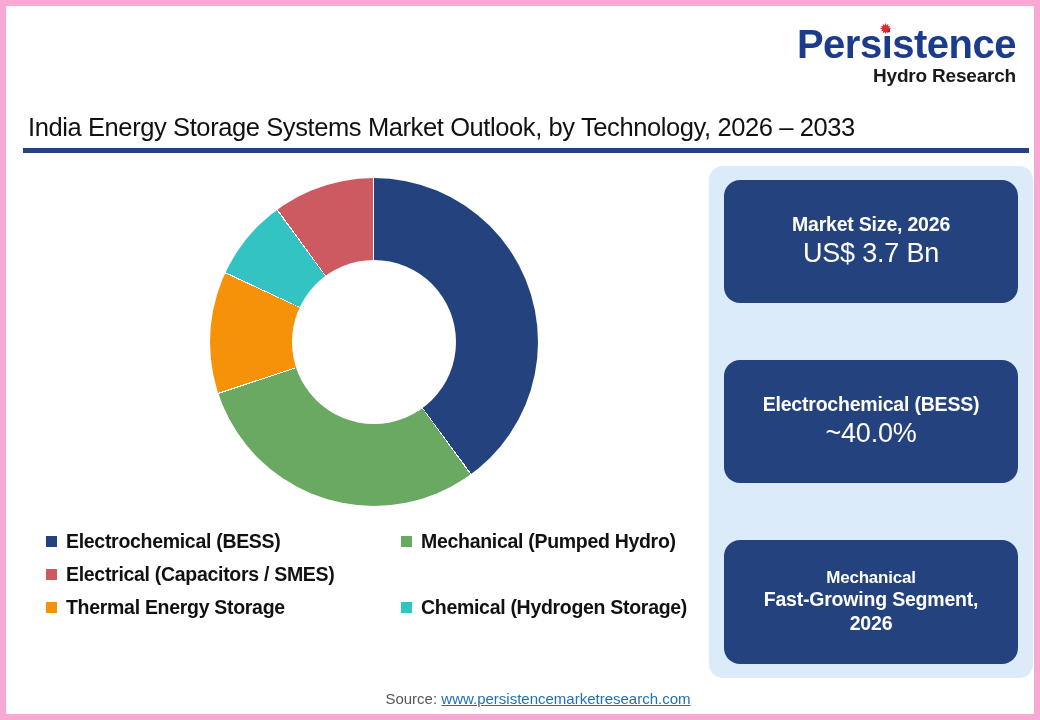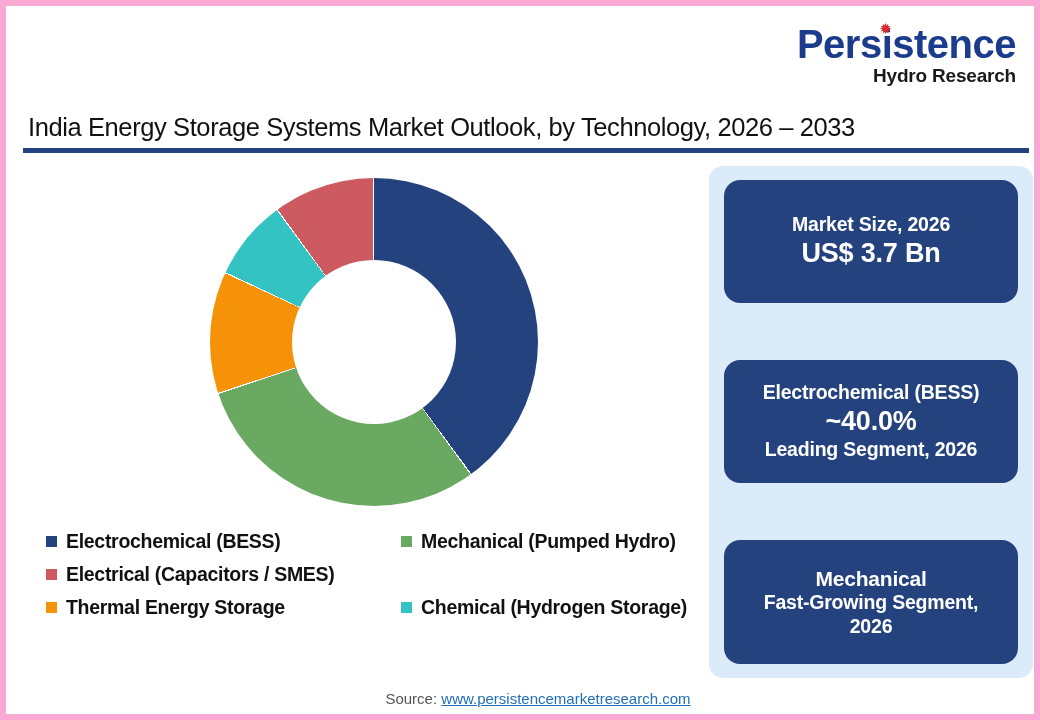--- a/index.html
+++ b/index.html
@@ -162,26 +162,26 @@
   #card-fastest     { top: 374px; height: 124px; }
 
   .card-line-sm {
     font-size: 19.5px;
     font-weight: bold;
     line-height: 1.22;
     letter-spacing: -0.2px;
   }
   .card-line-lg {
     font-size: 27px;
-    font-weight: bold;
+    font-weight: normal;
     line-height: 1.22;
     letter-spacing: -0.2px;
   }
   .card-line-md {
-    font-size: 21px;
+    font-size: 17px;
     font-weight: bold;
     line-height: 1.2;
     letter-spacing: -0.2px;
   }
 
   
   .source {
     position: absolute;
     left: 4px;
     top: 684px;
@@ -245,21 +245,20 @@
     </div>
 
   <div class="panel" id="panel">
       <div class="card" id="card-market-size">
         <div class="card-line-sm">Market Size, 2026</div>
         <div class="card-line-lg">US$ 3.7 Bn</div>
       </div>
       <div class="card" id="card-leading">
         <div class="card-line-sm">Electrochemical (BESS)</div>
         <div class="card-line-lg">~40.0%</div>
-        <div class="card-line-sm">Leading Segment, 2026</div>
       </div>
       <div class="card" id="card-fastest">
         <div class="card-line-md">Mechanical</div>
         <div class="card-line-sm">Fast-Growing Segment,</div>
         <div class="card-line-sm">2026</div>
       </div>
     </div>
 
   <div class="source">
     <span>Source: </span><a href="#">www.persistencemarketresearch.com</a>

